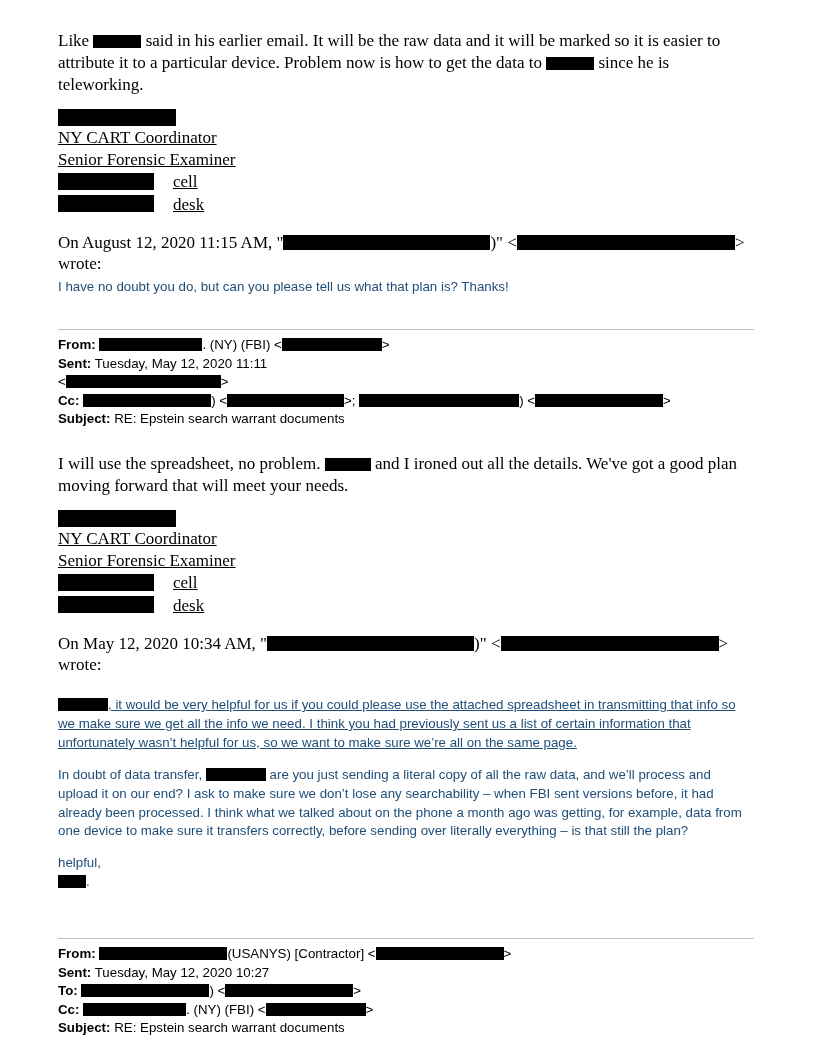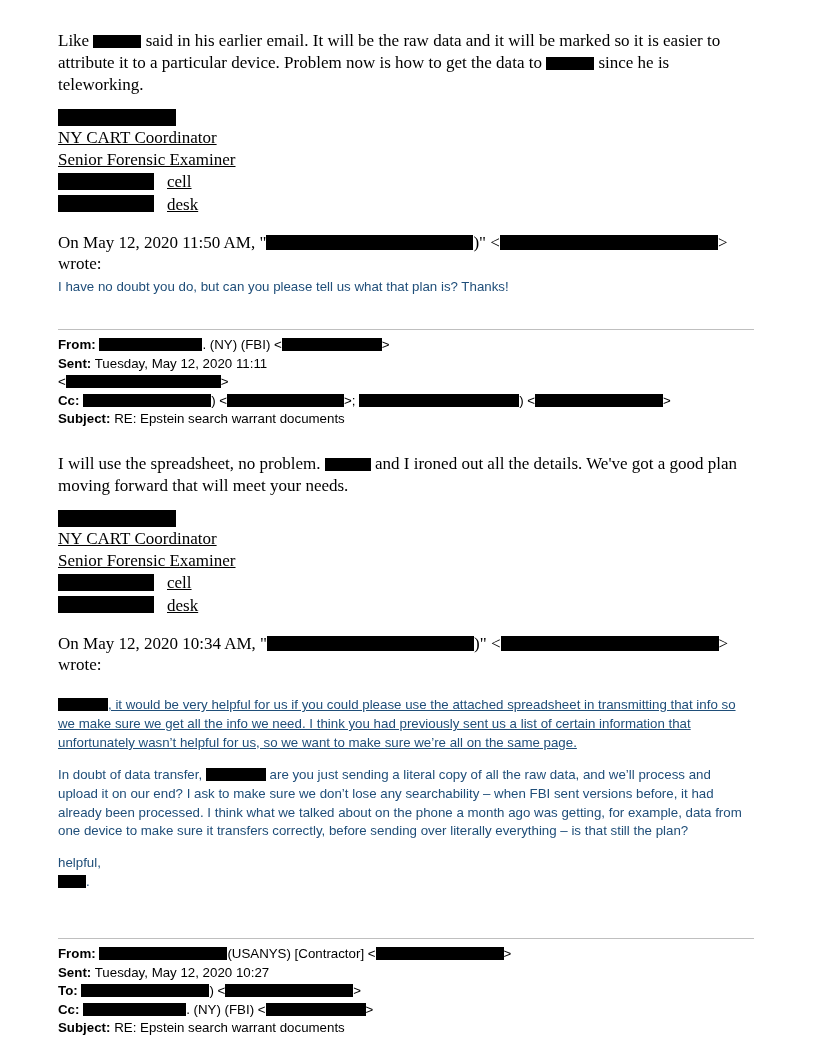--- a/index.html
+++ b/index.html
@@ -49,21 +49,21 @@
     vertical-align: middle;
     height: 13px;
     position: relative;
     top: -1px;
   }
   .r.tall { height: 15px; }
   .r.sig { height: 16px; display: block; }
 
   .sig-block { margin-top: 14px; text-decoration: underline; }
   .sig-line { line-height: 1.30; }
-  .sig-row { display: flex; align-items: center; gap: 4px; line-height: 1.30; }
+  .sig-row { display: flex; align-items: center; gap: 10px; line-height: 1.30; }
   .sig-row .lbl { margin-left: 9px; font-family: "Liberation Serif", serif; font-size: 17px; }
 
   .divider {
     border: none;
     border-top: 1px solid #BFBFBF;
     margin: 0;
     height: 0;
   }
   .gap-m { height: 16px; }
   .gap-l { height: 24px; }
@@ -99,21 +99,21 @@
     </div>
     <div class="sig-row">
       <span class="r" style="width:96px;height:17px;"></span>
       <span class="lbl">desk</span>
     </div>
   </div>
 
   <div class="gap-m"></div>
 
   <div class="wrote-line">
-    <span>On May 12, 2020 11:50 AM, "</span><span class="r tall" style="width:207px;"></span><span>)" &lt;</span><span class="r tall" style="width:218px;"></span><span>&gt;</span>
+    <span>On August 12, 2020 11:15 AM, "</span><span class="r tall" style="width:207px;"></span><span>)" &lt;</span><span class="r tall" style="width:218px;"></span><span>&gt;</span>
   </div>
   <div class="wrote-line">wrote:</div>
 
   <div class="quoted" style="margin-top:3px;">I have no doubt you do, but can you please tell us what that plan is?  Thanks!</div>
 
   <div class="gap-xl"></div>
 
   <hr class="divider">
   <div style="height:6px;"></div>
 

